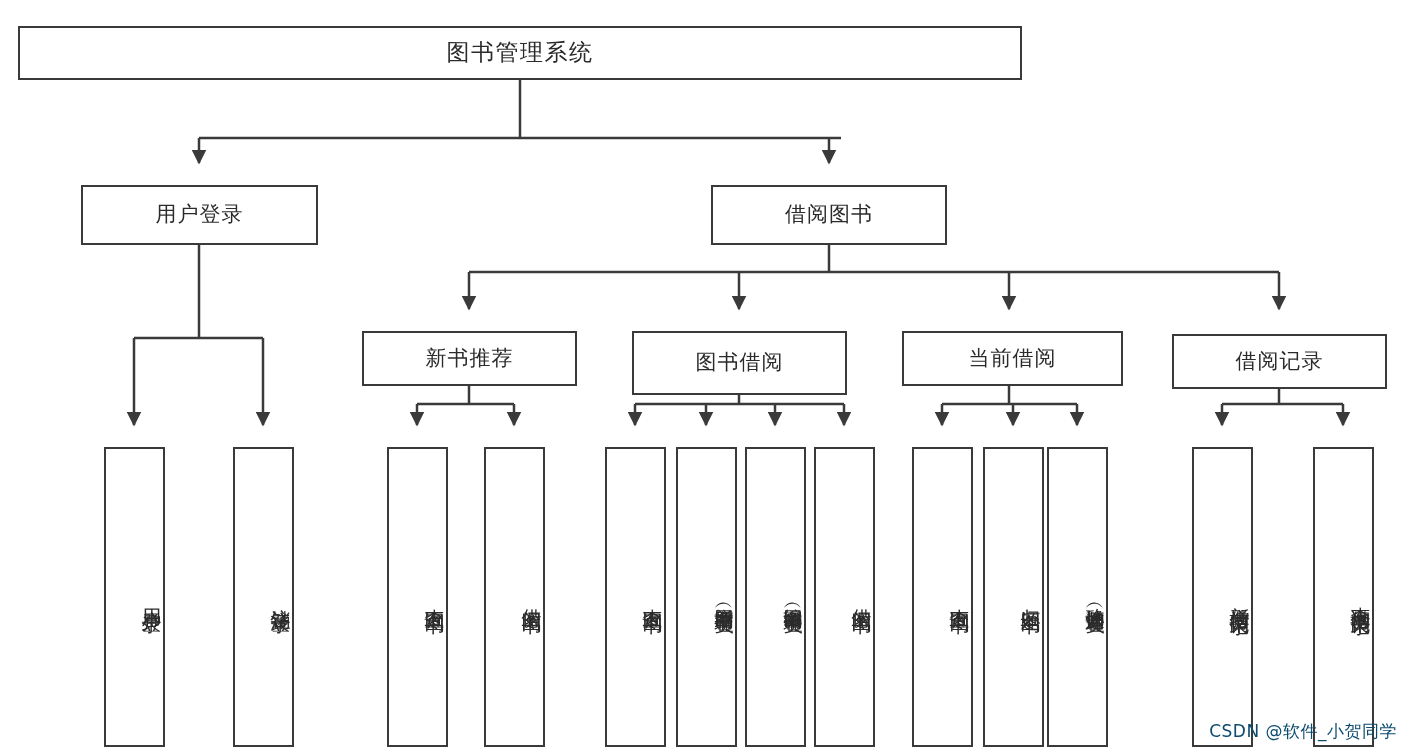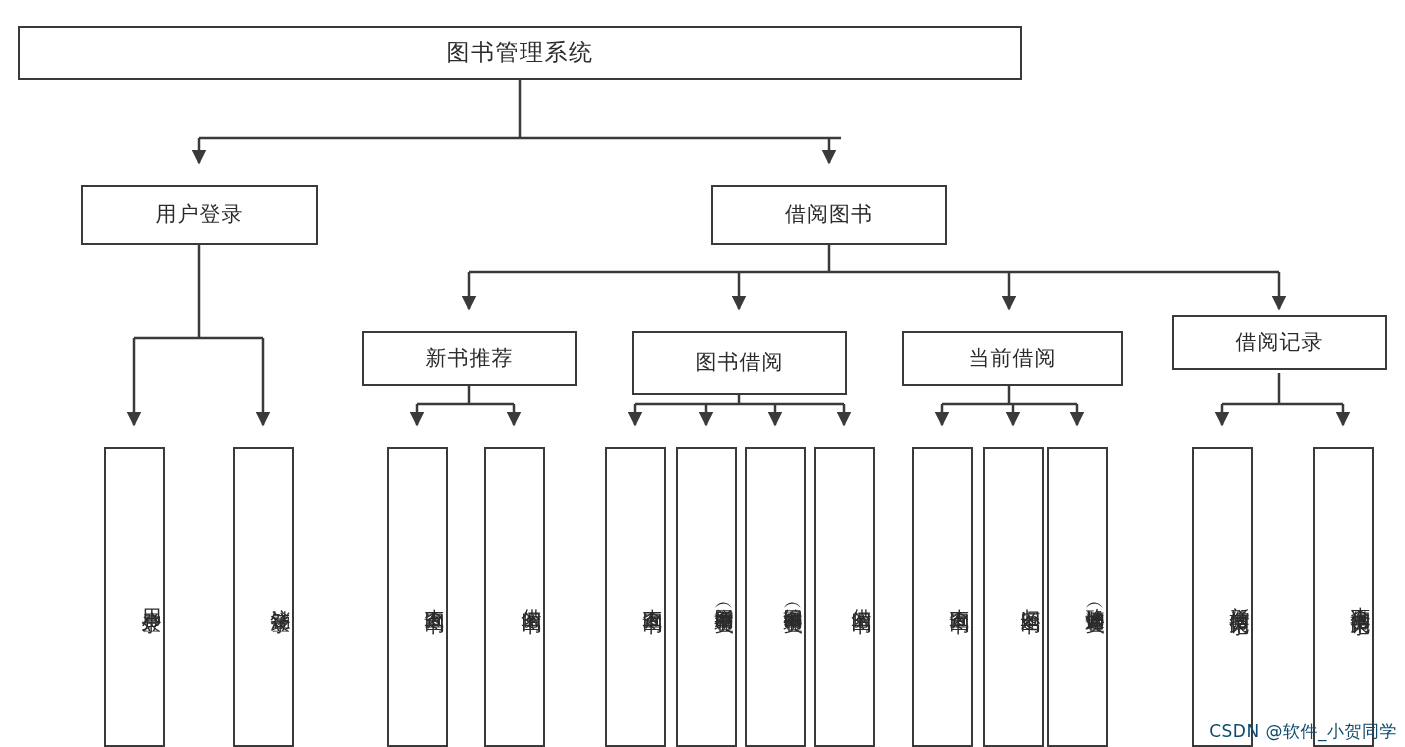--- a/index.html
+++ b/index.html
@@ -145,21 +145,21 @@
 
   <div class="node horiz" id="node-new-book-recommend" style="left: 362px; top: 318px; width: 215px; height: 55px; border-color: rgb(58, 58, 58); color: rgb(43, 43, 43);">
     <span class="node-label">新书推荐</span>
   </div>
   <div class="node horiz" id="node-book-borrow" style="left: 632px; top: 318px; width: 215px; height: 64px; border-color: rgb(58, 58, 58); color: rgb(43, 43, 43);">
     <span class="node-label">图书借阅</span>
   </div>
   <div class="node horiz" id="node-current-borrow" style="left: 902px; top: 318px; width: 221px; height: 55px; border-color: rgb(58, 58, 58); color: rgb(43, 43, 43);">
     <span class="node-label">当前借阅</span>
   </div>
-  <div class="node horiz" id="node-borrow-record" style="left: 1172px; top: 302px; width: 215px; height: 55px; border-color: rgb(58, 58, 58); color: rgb(43, 43, 43);">
+  <div class="node horiz" id="node-borrow-record" style="left: 1172px; top: 321px; width: 215px; height: 55px; border-color: rgb(58, 58, 58); color: rgb(43, 43, 43);">
     <span class="node-label">借阅记录</span>
   </div>
 
   <div class="node vert" id="node-leaf-0" style="left: 104px; top: 434px; width: 61px; height: 300px; border-color: rgb(58, 58, 58); color: rgb(43, 43, 43);">
     <span class="node-label">用户登录</span>
   </div>
   <div class="node vert" id="node-leaf-1" style="left: 233px; top: 434px; width: 61px; height: 300px; border-color: rgb(58, 58, 58); color: rgb(43, 43, 43);">
     <span class="node-label">注销登录</span>
   </div>
   <div class="node vert" id="node-leaf-2" style="left: 387px; top: 434px; width: 61px; height: 300px; border-color: rgb(58, 58, 58); color: rgb(43, 43, 43);">

